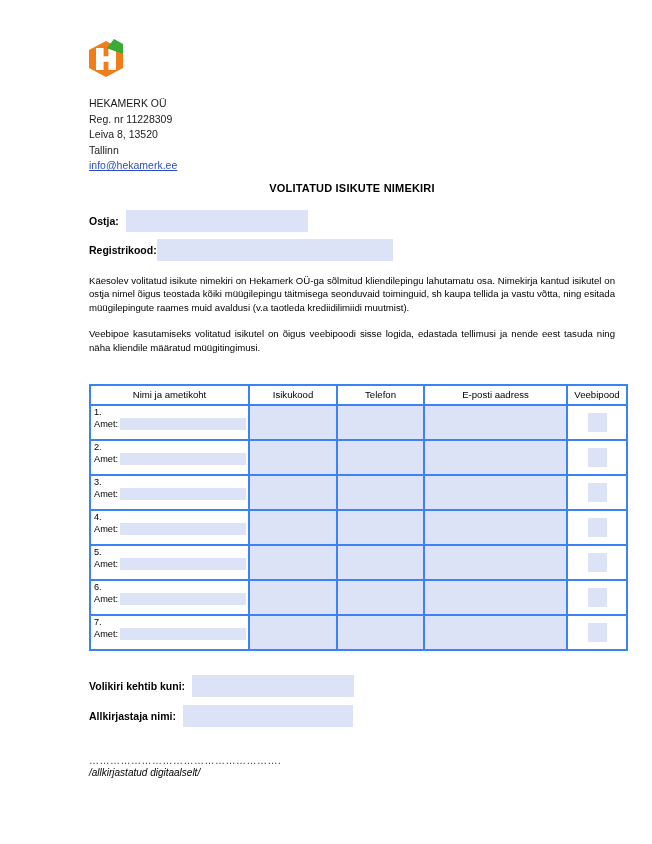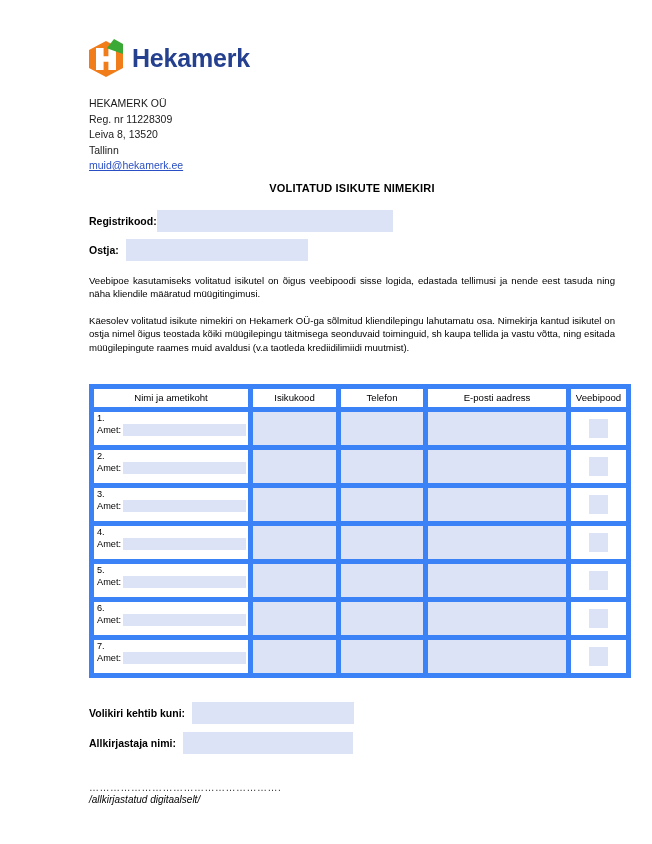--- a/index.html
+++ b/index.html
@@ -123,21 +123,21 @@
   }
 
   
   .table-wrap { margin-top: 30px; }
   table.persons {
     border-collapse: collapse;
     width: 537px;
     table-layout: fixed;
   }
   table.persons th, table.persons td {
-    border: 5px solid #3b82f6;
+    border: 2px solid #3b82f6;
     padding: 0;
     vertical-align: top;
   }
   table.persons th {
     font-size: 9.6px;
     font-weight: normal;
     text-align: center;
     height: 18px;
     line-height: 18px;
   }
@@ -203,46 +203,45 @@
 
 <div class="page">
   <div class="content">
 
     <div class="logo-row">
       <div class="logo-mark">
         <div class="hexagon"></div>
         <div class="hex-inner"></div>
         <div class="hex-leaf"></div>
       </div>
-      <div class="logo-text">Hekamerk</div>
     </div>
 
     <div>
       <div class="company-line">HEKAMERK OÜ</div>
       <div class="company-line">Reg. nr 11228309</div>
       <div class="company-line">Leiva 8, 13520</div>
       <div class="company-line">Tallinn</div>
-      <div class="company-email">muid@hekamerk.ee</div>
+      <div class="company-email">info@hekamerk.ee</div>
     </div>
 
     <div class="doc-title">VOLITATUD ISIKUTE NIMEKIRI</div>
+
+    <div class="field-row">
+      <span class="field-label">Ostja:</span>
+      <span class="field-box fb-ostja"></span>
+    </div>
 
     <div class="field-row">
       <span class="field-label">Registrikood:</span>
       <span class="field-box fb-reg"></span>
     </div>
 
-    <div class="field-row">
-      <span class="field-label">Ostja:</span>
-      <span class="field-box fb-ostja"></span>
-    </div>
-
-
+
+    <p class="para">Käesolev volitatud isikute nimekiri on Hekamerk OÜ-ga sõlmitud kliendilepingu lahutamatu osa. Nimekirja kantud isikutel on ostja nimel õigus teostada kõiki müügilepingu täitmisega seonduvaid toiminguid, sh kaupa tellida ja vastu võtta, ning esitada müügilepingute raames muid avaldusi (v.a taotleda krediidilimiidi muutmist).</p>
     <p class="para">Veebipoe kasutamiseks volitatud isikutel on õigus veebipoodi sisse logida, edastada tellimusi ja nende eest tasuda ning näha kliendile määratud müügitingimusi.</p>
-    <p class="para">Käesolev volitatud isikute nimekiri on Hekamerk OÜ-ga sõlmitud kliendilepingu lahutamatu osa. Nimekirja kantud isikutel on ostja nimel õigus teostada kõiki müügilepingu täitmisega seonduvaid toiminguid, sh kaupa tellida ja vastu võtta, ning esitada müügilepingute raames muid avaldusi (v.a taotleda krediidilimiidi muutmist).</p>
 
     <div class="table-wrap">
       <table class="persons">
         <colgroup>
           <col style="width:159px">
           <col style="width:88px">
           <col style="width:87px">
           <col style="width:143px">
           <col style="width:60px">
         </colgroup>

